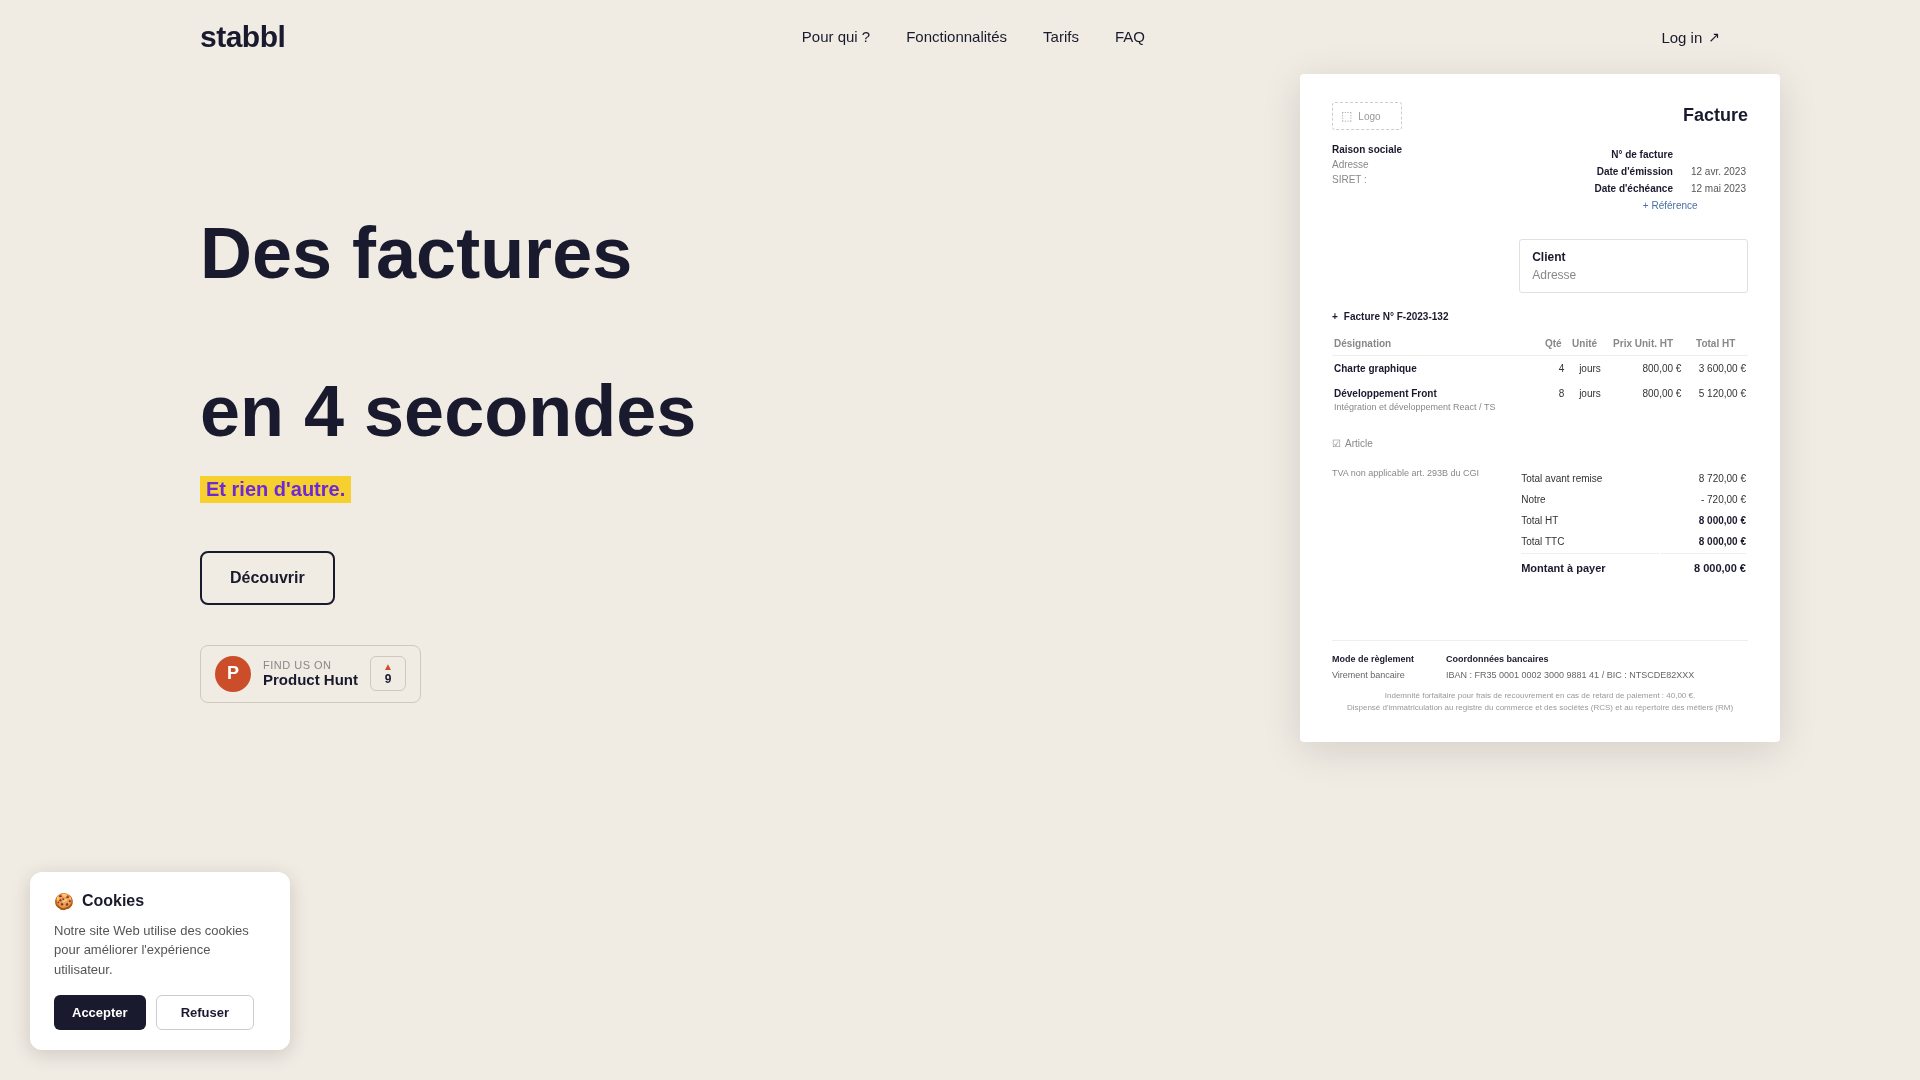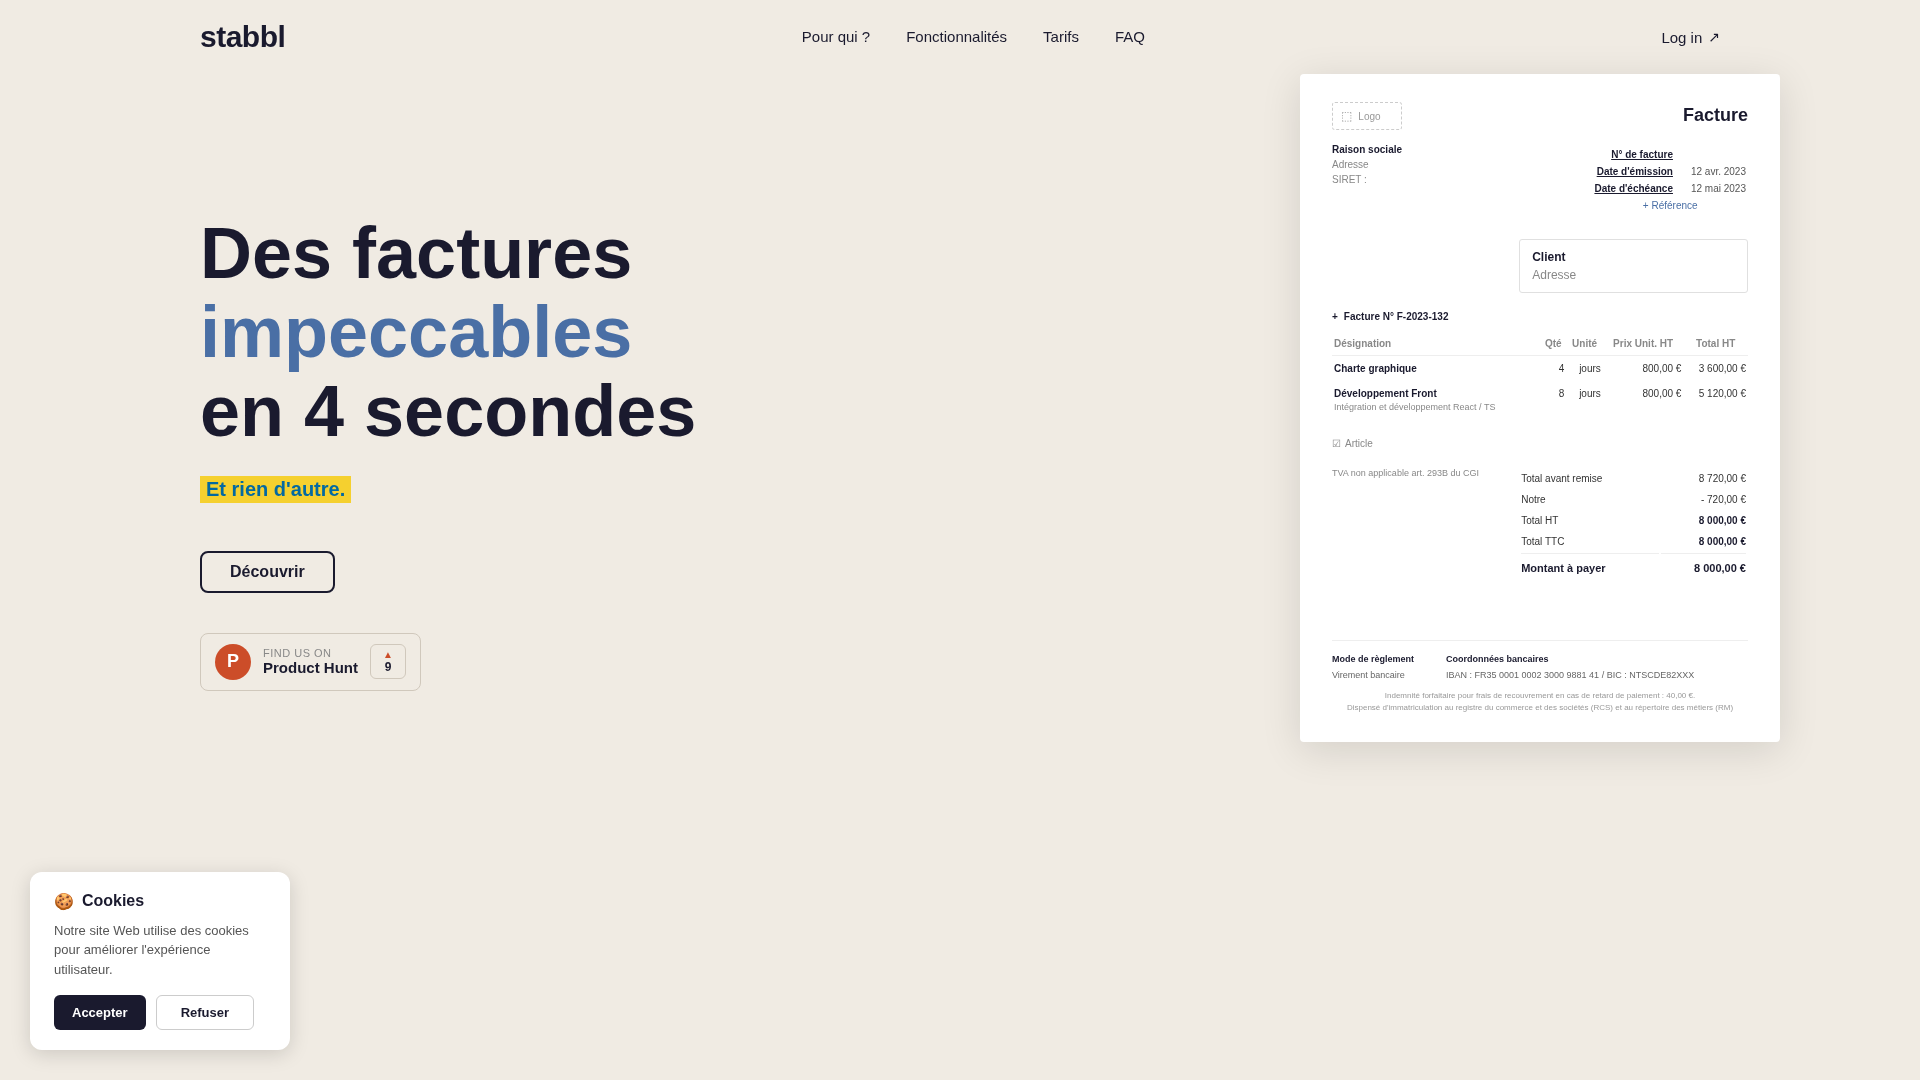--- a/index.html
+++ b/index.html
@@ -68,21 +68,21 @@
       color: #1a1a2e;
       line-height: 1.1;
       margin-bottom: 24px;
     }
     .hero-title .highlight {
       color: #4a6fa5;
     }
     .hero-subtitle {
       display: inline-block;
       background-color: #f5d02f;
-      color: #0369a1;
+      color: #6d28d9;
       font-size: 20px;
       font-weight: 600;
       padding: 2px 6px;
       margin-bottom: 48px;
     }
     .hero-buttons {
       display: flex;
       gap: 16px;
       margin-bottom: 40px;
     }
@@ -94,21 +94,21 @@
       padding: 14px 28px;
       font-size: 16px;
       font-weight: 600;
       cursor: pointer;
     }
     .btn-secondary {
       background-color: transparent;
       color: #1a1a2e;
       border: 2px solid #1a1a2e;
       border-radius: 8px;
-      padding: 10px 28px;
+      padding: 16px 28px;
       font-size: 16px;
       font-weight: 600;
       cursor: pointer;
     }
 
     
     .product-hunt-badge {
       display: flex;
       align-items: center;
       border: 1.5px solid #d0c8bc;
@@ -220,21 +220,20 @@
       color: #888;
     }
     .invoice-meta-table {
       font-size: 10px;
       text-align: right;
     }
     .invoice-meta-table .meta-label {
       color: #1a1a2e;
       font-weight: 600;
       padding-right: 16px;
-      text-decoration: underline;
     }
     .invoice-meta-table .meta-value {
       color: #555;
     }
     .invoice-ref-row {
       text-align: center;
       font-size: 10px;
       color: #4a6fa5;
       margin-bottom: 10px;
     }
@@ -421,21 +420,21 @@
   <a href="#" class="navbar-login">
     <span>Log in</span>
     <span class="arrow-icon">↗</span>
   </a>
 </nav>
 
 <div class="hero">
   <div class="hero-left">
     <h1 class="hero-title">
       <span>Des factures</span><br>
-      <span class="highlight">impeccables</span><br>
+      <br>
       <span>en 4 secondes</span>
     </h1>
     <div class="hero-subtitle">Et rien d'autre.</div>
 
     <div class="hero-buttons">
       <button class="btn-secondary">Découvrir</button>
     </div>
 
     
     <div class="product-hunt-badge">

